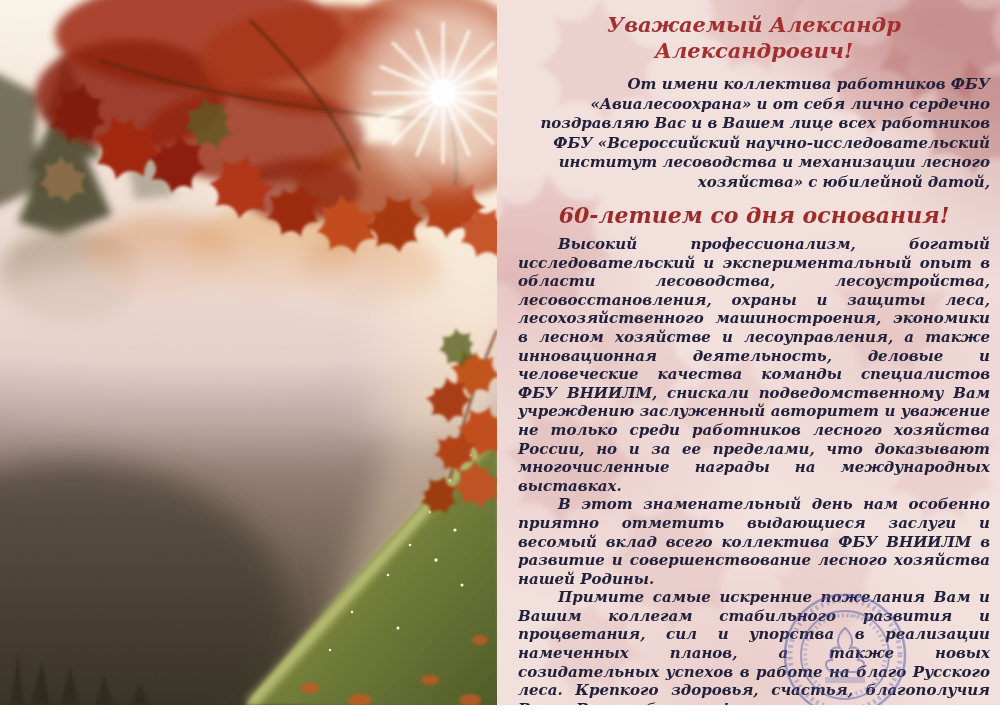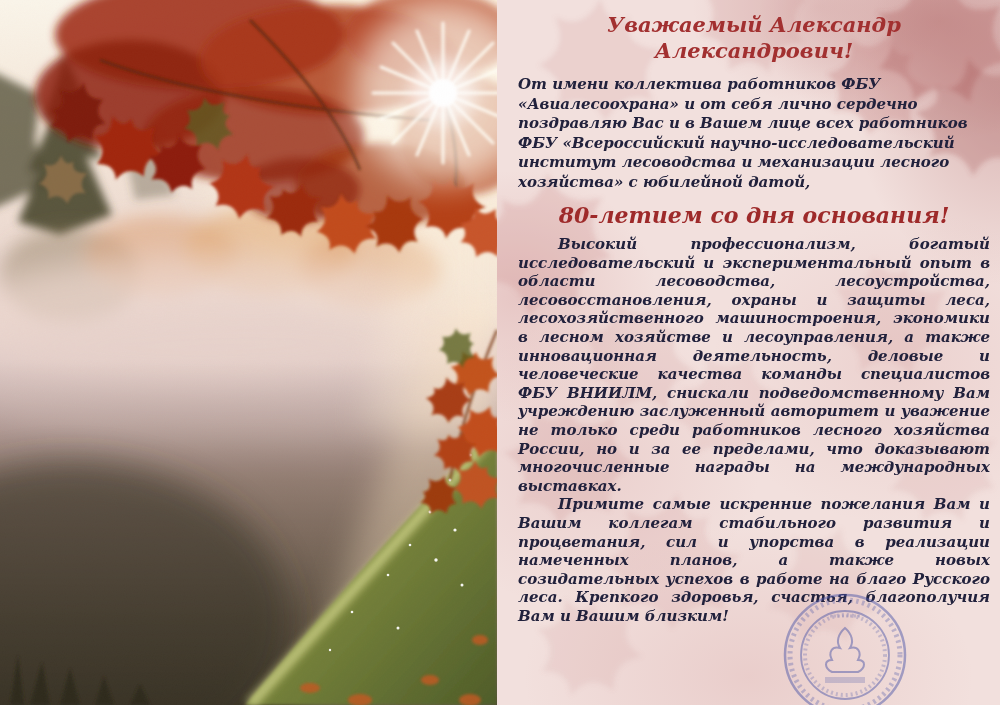--- a/index.html
+++ b/index.html
@@ -21,21 +21,21 @@
            radial-gradient(ellipse 200px 180px at 4% 42%, rgba(205,140,140,.30), transparent 70%),
            radial-gradient(ellipse 240px 200px at 18% 66%, rgba(208,148,148,.22), transparent 72%),
            radial-gradient(ellipse 260px 220px at 80% 52%, rgba(210,150,150,.20), transparent 72%),
            radial-gradient(ellipse 300px 200px at 50% 96%, rgba(206,146,146,.24), transparent 75%);}
   .panel .watermark{position:absolute;left:0;top:0;z-index:0;}
 
   .content{position:absolute;left:0;top:0;width:503px;height:678px;z-index:1;
            box-sizing:border-box;padding:8px 10px 0 21px;
            font-style:italic;font-weight:bold;color:#21213c;}
   .salutation{margin:4px 0 0;font-size:21px;line-height:26px;text-align:center;color:#a23030;}
-  .intro{margin:11px 0 0;font-size:15px;line-height:19.5px;text-align:left;}
+  .intro{margin:11px 0 0;font-size:15px;line-height:19.5px;text-align:right;}
   .jubilee{margin:10px 0 6px;font-size:22px;line-height:27px;text-align:center;color:#9e2a2a;}
   .bodyp{margin:0;font-size:15px;line-height:18.6px;text-align:justify;text-indent:40px;}
 
   .seal{position:absolute;left:283px;top:590px;z-index:2;opacity:.8;}
 </style>
 </head>
 <body>
 
 <div class="page">
  <div class="card">
@@ -230,22 +230,23 @@
         <use href="#wleaf" transform="translate(440,480) scale(3.4) rotate(-20)" fill="#c88a8a" opacity=".14"></use>
         <use href="#wleaf" transform="translate(160,560) scale(4.2) rotate(50)" fill="#c68484" opacity=".15"></use>
         <use href="#wleaf" transform="translate(330,600) scale(3.6) rotate(-65)" fill="#c98d8d" opacity=".13"></use>
         <use href="#wleaf" transform="translate(80,650) scale(3.2) rotate(20)" fill="#c68686" opacity=".14"></use>
       </g>
     </svg>
 
     <div class="content">
       <div class="salutation">Уважаемый Александр Александрович!</div>
       <p class="intro">От имени коллектива работников ФБУ «Авиалесоохрана» и от себя лично сердечно поздравляю Вас и в Вашем лице всех работников ФБУ «Всероссийский научно-исследовательский институт лесоводства и механизации лесного хозяйства» с юбилейной датой,</p>
-      <div class="jubilee">80-летием со дня основания!</div>
+      <div class="jubilee">60-летием со дня основания!</div>
       <p class="bodyp">Высокий профессионализм, богатый исследовательский и экспериментальный опыт в области лесоводства, лесоустройства, лесовосстановления, охраны и защиты леса, лесохозяйственного машиностроения, экономики в лесном хозяйстве и лесоуправления, а также инновационная деятельность, деловые и человеческие качества команды специалистов ФБУ ВНИИЛМ, снискали подведомственному Вам учреждению заслуженный авторитет и уважение не только среди работников лесного хозяйства России, но и за ее пределами, что доказывают многочисленные награды на международных выставках.</p>
+      <p class="bodyp">В этот знаменательный день нам особенно приятно отметить выдающиеся заслуги и весомый вклад всего коллектива ФБУ ВНИИЛМ в развитие и совершенствование лесного хозяйства нашей Родины.</p>
       <p class="bodyp">Примите самые искренние пожелания Вам и Вашим коллегам стабильного развития и процветания, сил и упорства в реализации намеченных планов, а также новых созидательных успехов в работе на благо Русского леса. Крепкого здоровья, счастья, благополучия Вам и Вашим близким!</p>
 
     </div>
 
     <svg class="seal" width="130" height="130" viewBox="0 0 130 130">
       <g stroke="#4a55a8" fill="none" opacity=".6">
         <circle cx="65" cy="65" r="60" stroke-width="2.5"></circle>
         <circle cx="65" cy="65" r="55" stroke-width="5" stroke-dasharray="2.5 3.5" opacity=".65"></circle>
         <circle cx="65" cy="65" r="44" stroke-width="1.8"></circle>
         <circle cx="65" cy="65" r="40" stroke-width="4" stroke-dasharray="2 3" opacity=".55"></circle>

